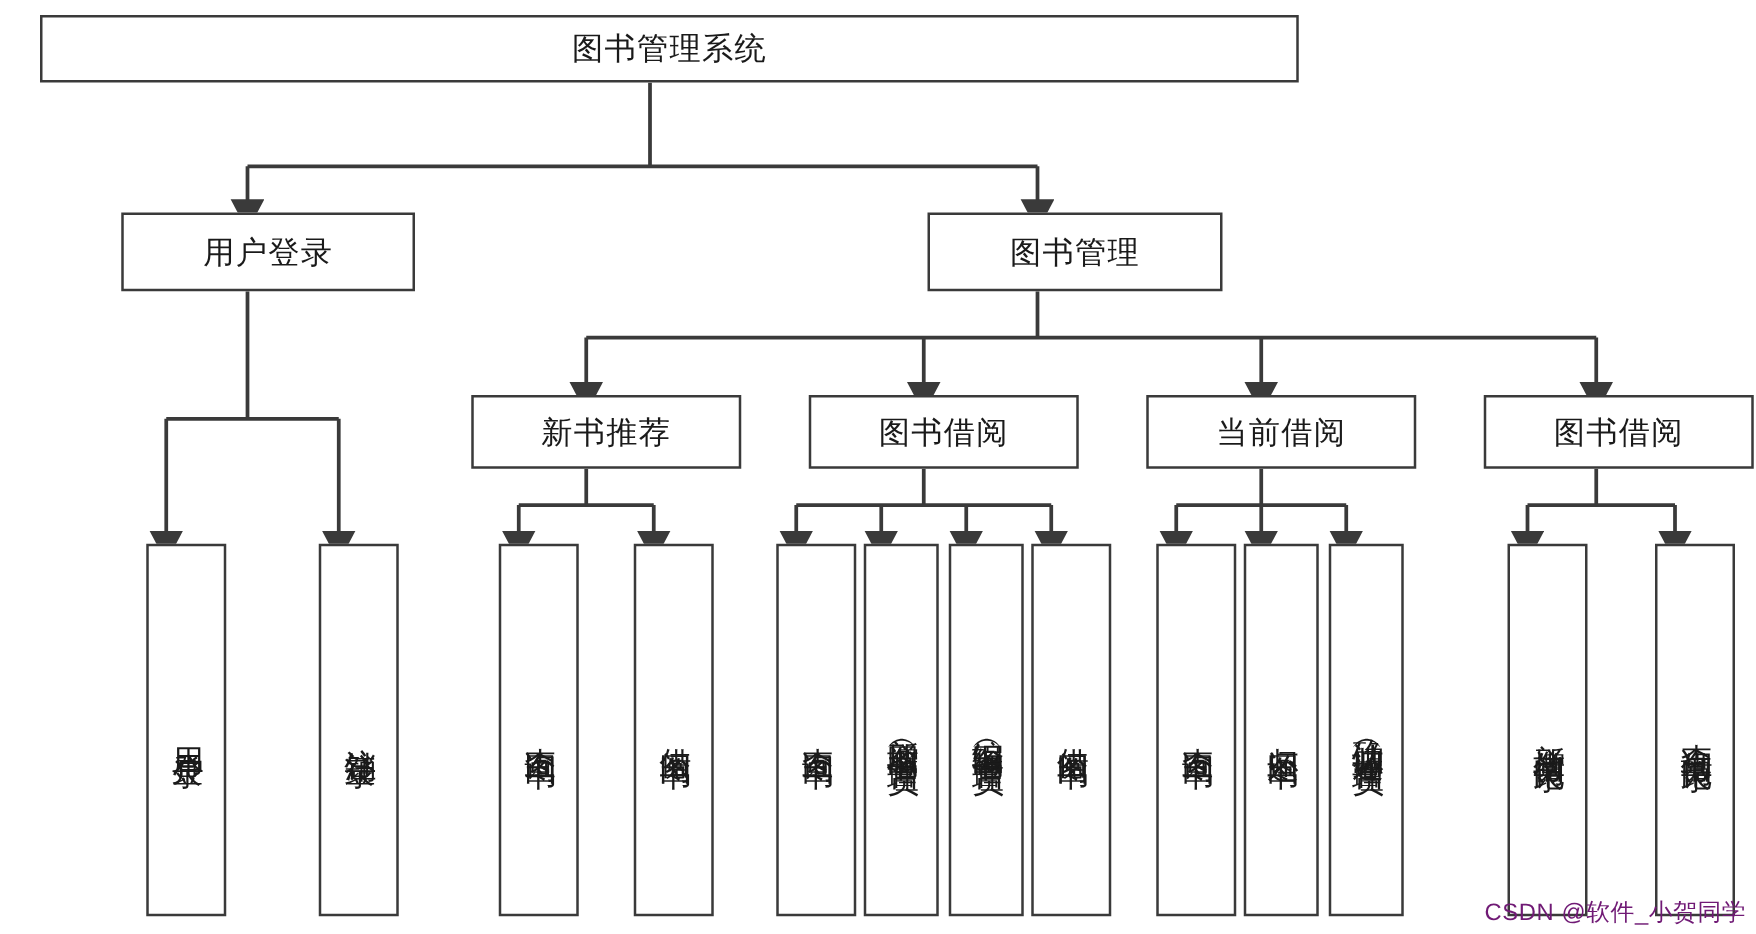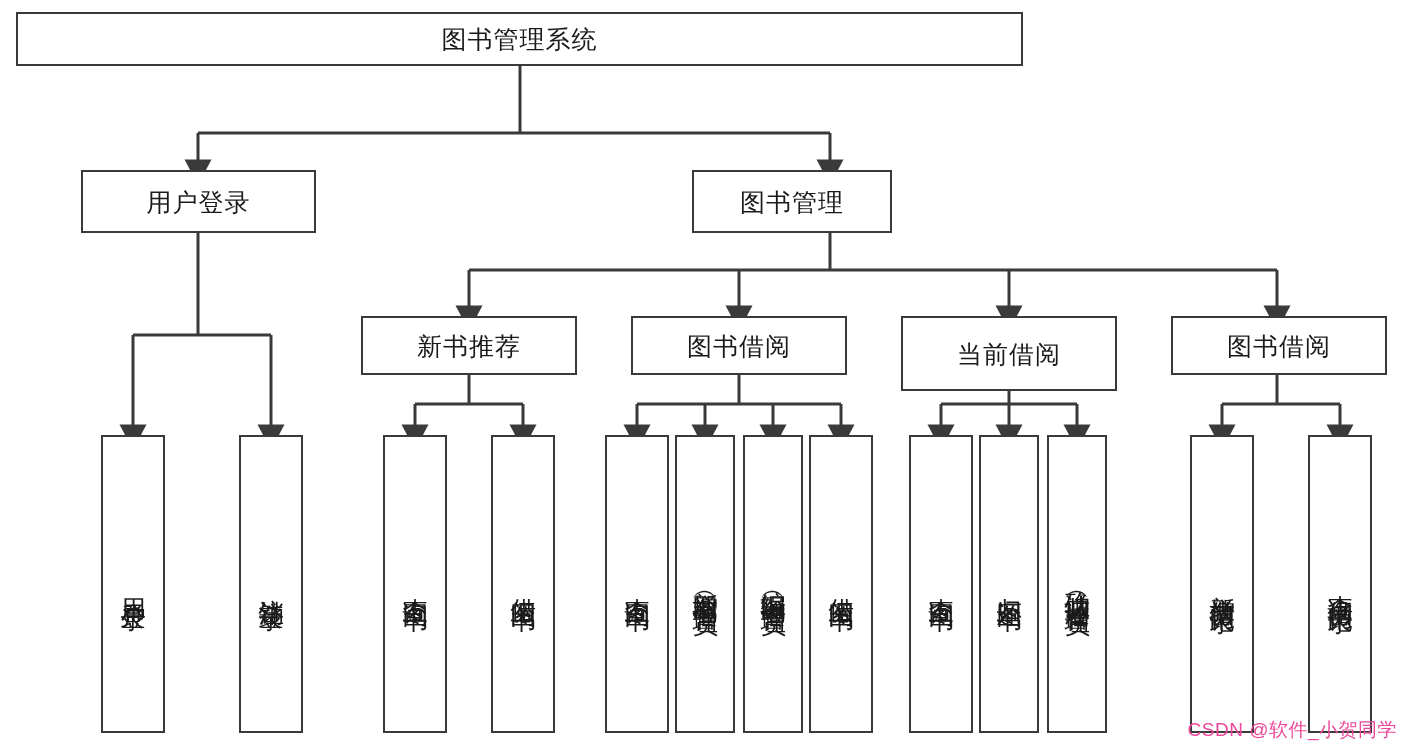--- a/index.html
+++ b/index.html
@@ -27,20 +27,21 @@
   .node {
     position: absolute;
     box-sizing: border-box;
     border: 2.5px solid #3a3a3a;
     background: #ffffff;
     color: #1a1a1a;
     display: flex;
     align-items: center;
     justify-content: center;
     text-align: center;
+    margin-left: 16px;
   }
   .node.h {
     font-size: 25px;
     letter-spacing: 1px;
     line-height: 1.2;
   }
   .node.root {
     font-size: 25px;
   }
   .node.v {
@@ -56,21 +57,21 @@
     writing-mode: vertical-rl;
     text-orientation: upright;
     display: block;
     white-space: normal;
   }
   .watermark {
     position: absolute;
     right: 8px;
     bottom: 4px;
     font-size: 19px;
-    color: #ec4899;
+    color: #701a75;
     letter-spacing: 0.5px;
     white-space: nowrap;
     font-family: "Liberation Sans", "DejaVu Sans", sans-serif;
   }
 </style>
 </head>
 <body>
 
 <div id="canvas">
 
@@ -124,31 +125,31 @@
     </g>
   </svg>
 
   <div class="node root h" style="left:16px; top:12px; width:1007px; height:54px;">
     <span>图书管理系统</span>
   </div>
 
   <div class="node h" style="left:81px; top:170px; width:235px; height:63px;">
     <span>用户登录</span>
   </div>
-  <div class="node h" style="left:692px; top:170px; width:200px; height:63px;">
+  <div class="node h" style="left:726px; top:170px; width:236px; height:63px;">
     <span>图书管理</span>
   </div>
 
   <div class="node h" style="left:631px; top:316px; width:216px; height:59px;">
     <span>图书借阅</span>
   </div>
   <div class="node h" style="left:361px; top:316px; width:216px; height:59px;">
     <span>新书推荐</span>
   </div>
-  <div class="node h" style="left:901px; top:316px; width:216px; height:75px;">
+  <div class="node h" style="left:901px; top:316px; width:216px; height:59px;">
     <span>当前借阅</span>
   </div>
   <div class="node h" style="left:1171px; top:316px; width:216px; height:59px;">
     <span>图书借阅</span>
   </div>
 
   <div class="node v" style="left:101px; top:435px; width:64px; height:298px;">
     <span class="vtext">用户登录</span>
   </div>
   <div class="node v" style="left:239px; top:435px; width:64px; height:298px;">

